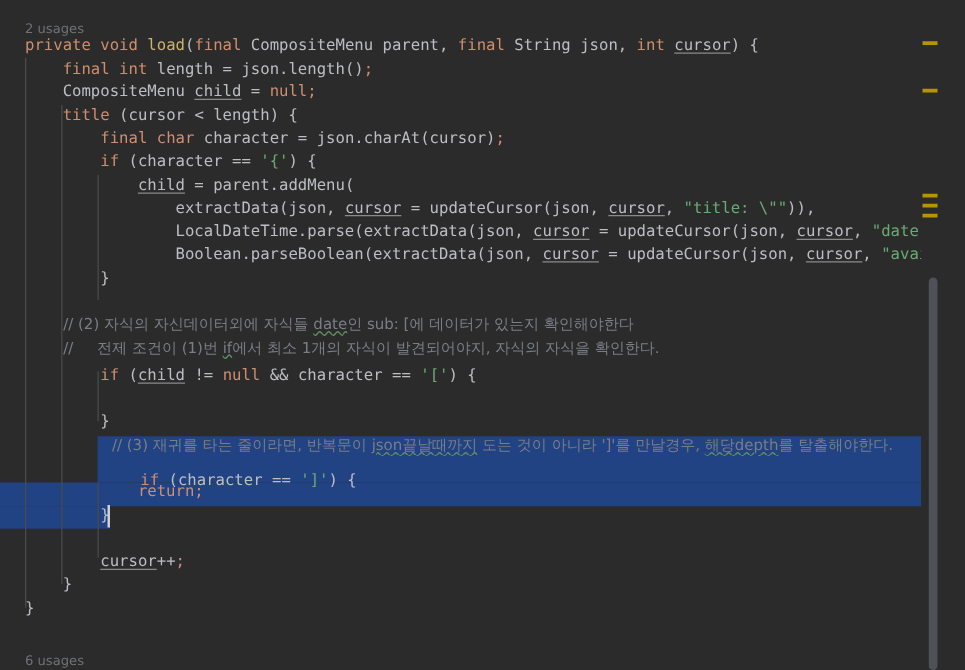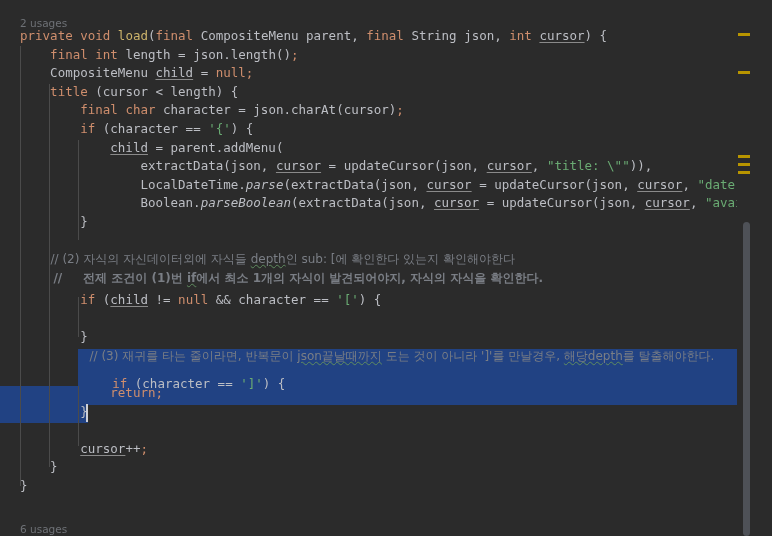--- a/index.html
+++ b/index.html
@@ -46,21 +46,21 @@
     font-size: 12.5px;
     line-height: 18.6px;
     color: #BCBEC4;
   }
 
   
   .kw      { color: #CF8E6D; }           
   .id      { color: #BCBEC4; text-align: center; }           
   .meth    { color: #CCB36B; }           
   .call    { color: #BCBEC4; }
-  .italic  { font-style: italic; }
+  .italic  { }
   .str     { color: #6AAB73; }           
   .chr     { color: #6AAB73; }           
   .punct   { color: #BCBEC4; }
   .semi    { color: #CF8E6D; }
   .usages  { color: #6E7176; font-size: 10.5px; font-family: "DejaVu Sans", "Liberation Sans", sans-serif; }
   .field   { color: #BCBEC4; text-decoration: underline; text-decoration-color: #8A8A8A; text-underline-offset: 2px; }
 
   
   .squig {
     text-decoration: underline;
@@ -143,23 +143,23 @@
   <div class="line" style="top:120px; left:20px;"><span class="punct">        </span><span class="kw">if</span><span class="punct"> (</span><span class="id">character</span><span class="punct"> </span><span class="punct">==</span><span class="punct"> </span><span class="chr">'{'</span><span class="punct">) {</span></div>
 
   <div class="line" style="top:157.2px; left:20px;"><span class="punct">                </span><span class="call">extractData</span><span class="punct">(</span><span class="id">json</span><span class="punct">, </span><span class="field">cursor</span><span class="punct"> = </span><span class="call">updateCursor</span><span class="punct">(</span><span class="id">json</span><span class="punct">, </span><span class="field">cursor</span><span class="punct">, </span><span class="str">"title: \""</span><span class="punct">)),</span></div>
 
   <div class="line" style="top:175.8px; left:20px;"><span class="punct">                </span><span class="id">LocalDateTime</span><span class="punct">.</span><span class="call italic">parse</span><span class="punct">(</span><span class="call">extractData</span><span class="punct">(</span><span class="id">json</span><span class="punct">, </span><span class="field">cursor</span><span class="punct"> = </span><span class="call">updateCursor</span><span class="punct">(</span><span class="id">json</span><span class="punct">, </span><span class="field">cursor</span><span class="punct">, </span><span class="str">"date: \""</span></div>
 
   <div class="line" style="top:194.4px; left:20px;"><span class="punct">                </span><span class="id">Boolean</span><span class="punct">.</span><span class="call italic">parseBoolean</span><span class="punct">(</span><span class="call">extractData</span><span class="punct">(</span><span class="id">json</span><span class="punct">, </span><span class="field">cursor</span><span class="punct"> = </span><span class="call">updateCursor</span><span class="punct">(</span><span class="id">json</span><span class="punct">, </span><span class="field">cursor</span><span class="punct">, </span><span class="str">"available: \""</span></div>
 
   <div class="line" style="top:213px; left:20px;"><span class="punct">        }</span></div>
 
-  <div class="line cmt-kr" style="top:250.2px; left:20px;"><span>        </span><span>// (2) </span><span>자식의 자신데이터외에 자식들 </span><span class="squig">depth</span><span>인 sub: [에 확인한다 있는지 확인해야한다</span></div>
+  <div class="line cmt-kr" style="top:250.2px; left:20px;"><span>        </span><span>// (2) </span><span>자식의 자신데이터외에 자식들 </span><span class="squig">date</span><span>인 sub: [에 데이터가 있는지 확인해야한다</span></div>
 
-  <div class="line cmt-kr" style="top:268.8px; left:20px;font-weight:bold;"><span>        </span><span>//     </span><span>전제 조건이 (1)번 </span><span class="squig">if</span><span>에서 최소 1개의 자식이 발견되어야지, 자식의 자식을 확인한다.</span></div>
+  <div class="line cmt-kr" style="top:268.8px; left:20px;"><span>        </span><span>//     </span><span>전제 조건이 (1)번 </span><span class="squig">if</span><span>에서 최소 1개의 자식이 발견되어야지, 자식의 자식을 확인한다.</span></div>
 
   <div class="line" style="top:291px; left:20px;"><span class="punct">        </span><span class="kw">if</span><span class="punct"> (</span><span class="field">child</span><span class="punct"> </span><span class="punct">!=</span><span class="punct"> </span><span class="kw">null</span><span class="punct"> </span><span class="punct">&amp;&amp;</span><span class="punct"> </span><span class="id">character</span><span class="punct"> </span><span class="punct">==</span><span class="punct"> </span><span class="chr">'['</span><span class="punct">) {</span></div>
 
 
   <div class="line" style="top:328.2px; left:20px;"><span class="punct">        }</span></div>
 
   <div class="line cmt-kr" style="top:346.8px; left:20px;margin-left:39px;"><span>        </span><span>// (3) </span><span>재귀를 타는 줄이라면, 반복문이 </span><span class="squig">json끝날때까지</span><span> 도는 것이 아니라 ']'를 만날경우, </span><span class="squig">해당depth</span><span>를 탈출해야한다.</span></div>
 
   <div class="line" style="top:375px; left:20px;padding-left:32px;"><span class="punct">        </span><span class="kw">if</span><span class="punct"> (</span><span class="id">character</span><span class="punct"> </span><span class="punct">==</span><span class="punct"> </span><span class="chr">']'</span><span class="punct">) {</span></div>
 

